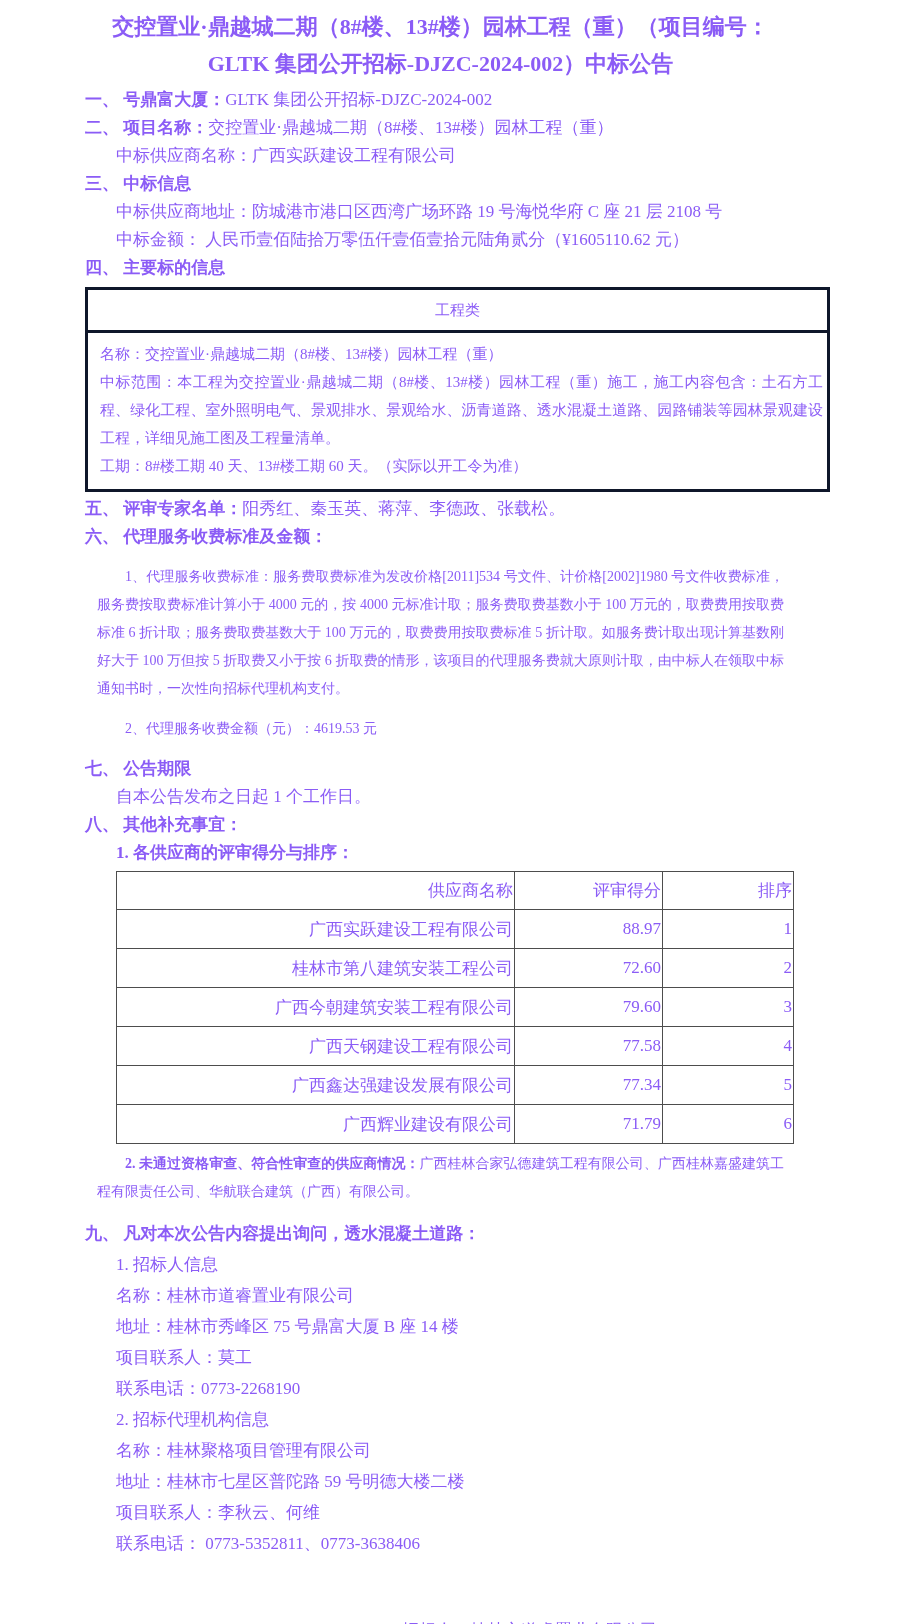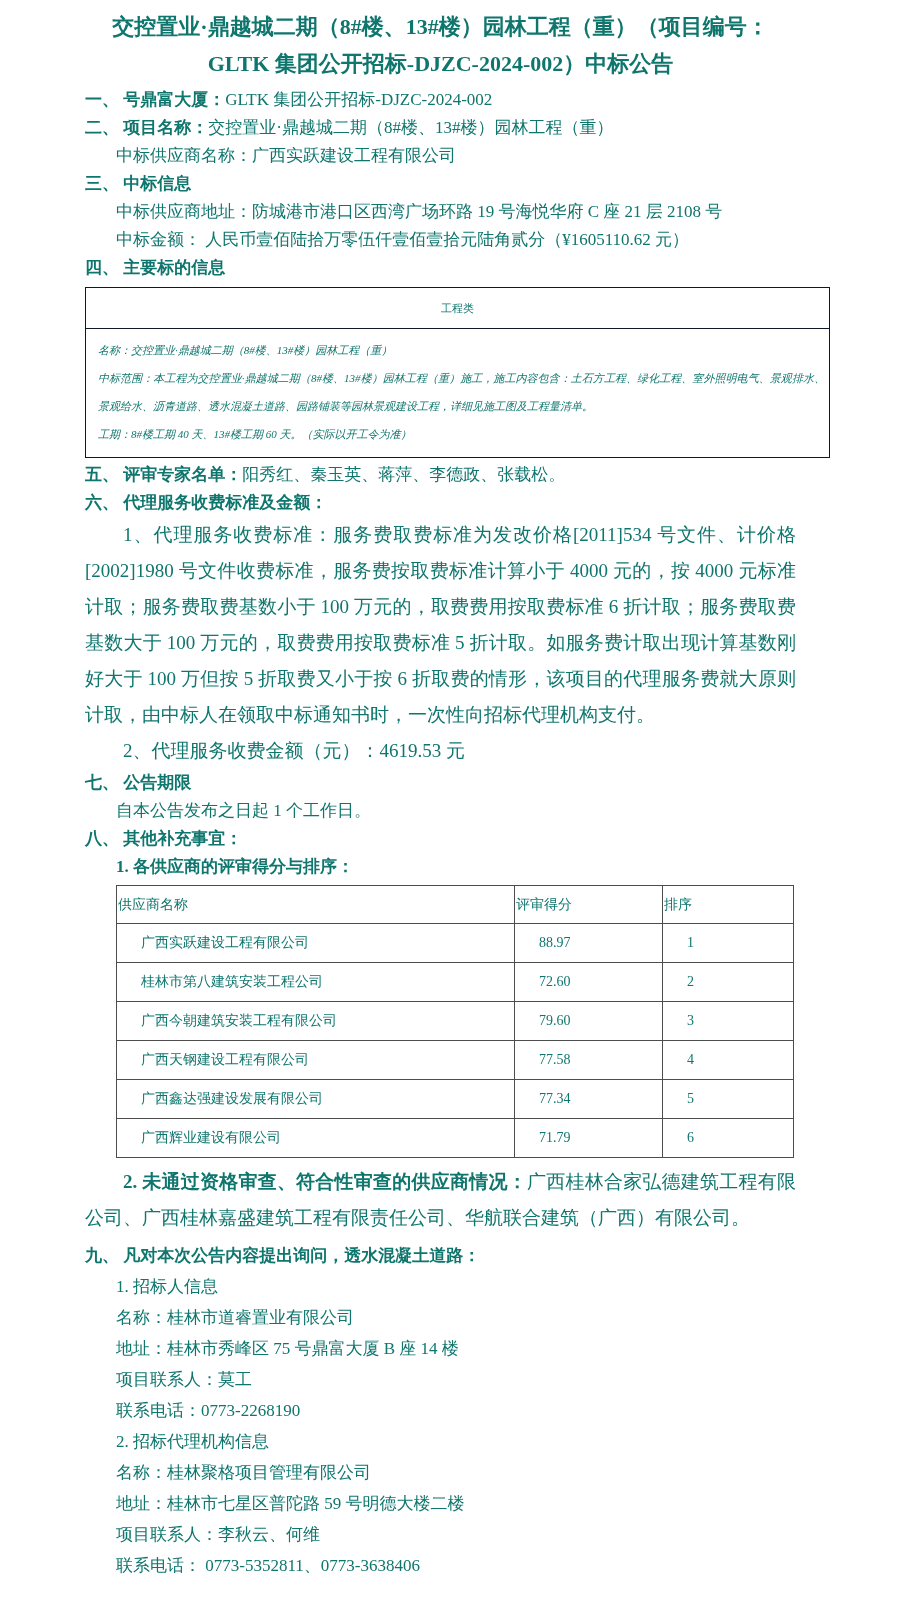--- a/index.html
+++ b/index.html
@@ -2,63 +2,63 @@
 <html><head>
 <meta charset="utf-8">
 <style>
   html,body { margin:0; padding:0; background:#ffffff; }
   .page {
     position:relative;
     width:864px; height:1624px;
     box-sizing:border-box;
     padding:8px 68px 0 85px;
     background:#ffffff;
-    color:#0f766e;
+    color:#8b5cf6;
     font-family:"Liberation Serif","DejaVu Serif",serif;
     overflow:hidden;
   }
   .title {
     text-align:center;
     font-size:22px;
     font-weight:bold;
     line-height:37px;
     margin-bottom:4px;
   }
   .line  { font-size:17px; line-height:28px; }
   .line-lg { font-size:17px; line-height:31px; }
   .b { font-weight:bold; }
   .ind { padding-left:31px; }
   .para {
-    font-size:19px; line-height:36px;
+    font-size:14px; line-height:28px;
     text-align:justify;
     text-indent:2em;
-    margin:0;
+    margin:12px;
   }
   
   table.t1 {
     width:745px;
     border-collapse:collapse;
     table-layout:fixed;
     margin:5px 0 3px 0;
   }
-  table.t1 th, table.t1 td { border:1px solid #0f172a; font-size:11px; font-weight:normal; }
+  table.t1 th, table.t1 td { border:3px solid #0f172a; font-size:15px; font-weight:normal; }
   table.t1 th { height:38px; text-align:center; vertical-align:middle; }
-  table.t1 td { padding:7px 4px 9px 12px; vertical-align:top;font-style:italic; }
+  table.t1 td { padding:7px 4px 9px 12px; vertical-align:top; }
   table.t1 td p { margin:0; line-height:28px; text-align:justify; }
   
   table.t2 {
     width:677px;
     border-collapse:collapse;
     table-layout:fixed;
     margin:4px 0 6px 31px;
   }
   table.t2 th, table.t2 td {
     border:1px solid #4d4d4d;
-    font-size:14px; font-weight:normal;
-    text-align:left; vertical-align:middle;
+    font-size:17px; font-weight:normal;
+    text-align:right; vertical-align:middle;
   }
   table.t2 th { height:35px; }
   table.t2 td { height:36px;padding-left:24px; }
   .footer { margin-left:317px; margin-top:56px; }
   .mt-sec { margin-top:4px; }
 </style>
 </head>
 <body>
 
 <div class="page">

